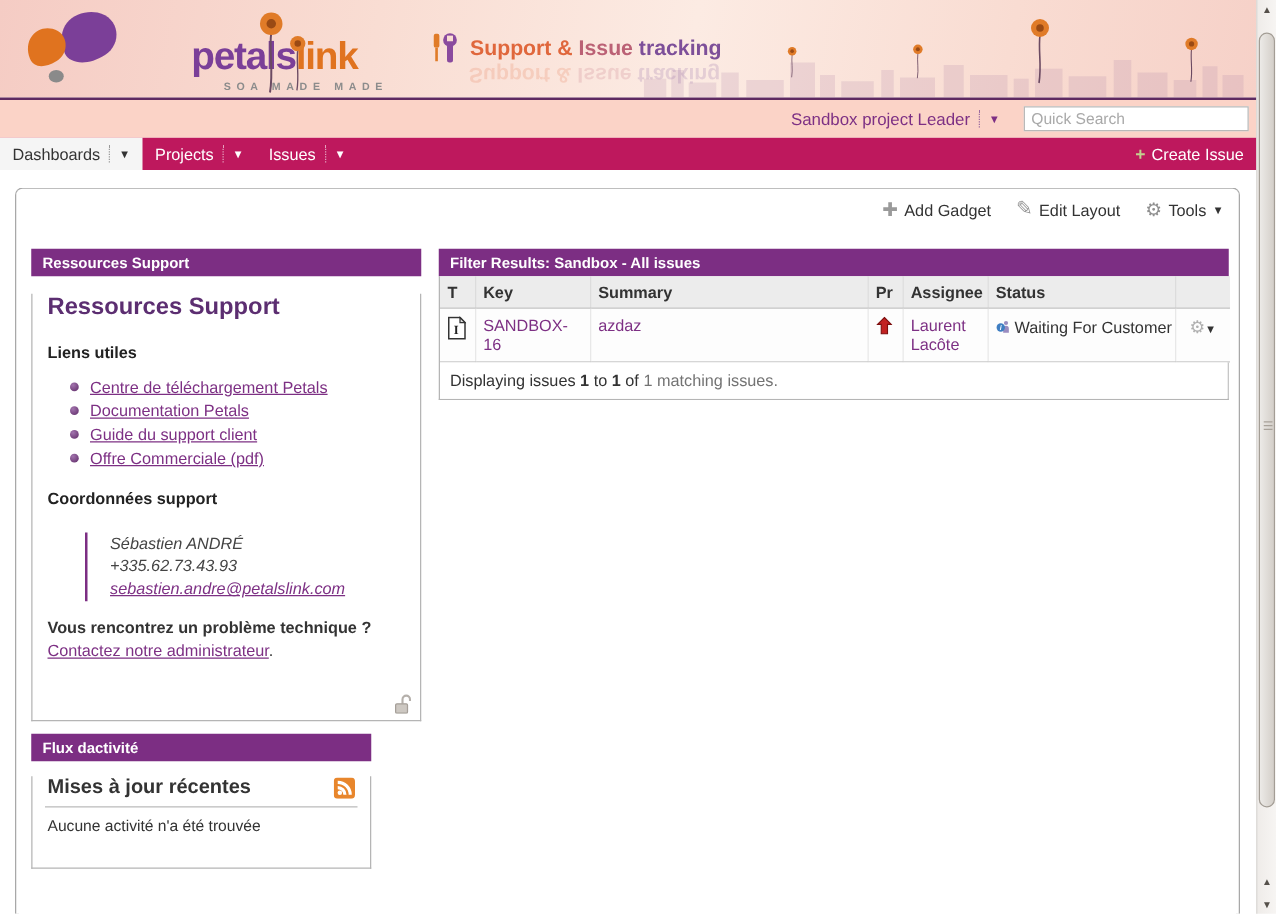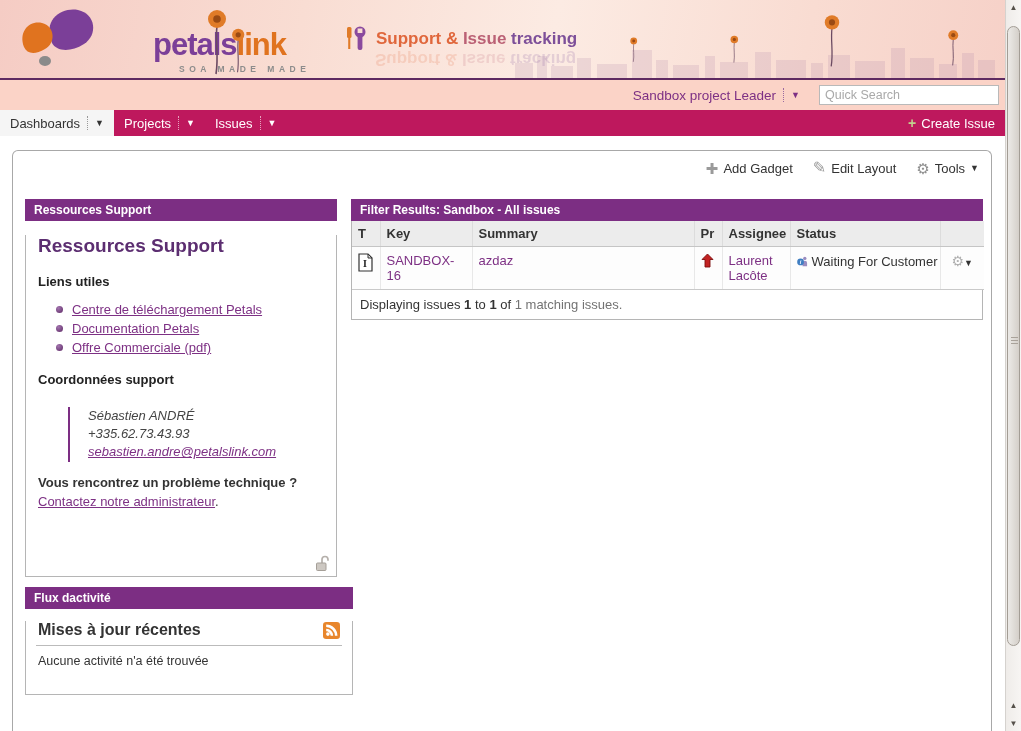--- a/index.html
+++ b/index.html
@@ -47,21 +47,21 @@
   .toolbar { position:absolute; top:9px; right:12px; display:flex; align-items:center; gap:20px;
     font-size:13px; color:#333; }
   .tool { display:flex; align-items:center; gap:5px; cursor:pointer; }
   .icon-plus { color:#9a9a9a; font-size:15px; line-height:1; }
   .icon-pencil { color:#999; font-size:16px; line-height:1; }
   .icon-gear { color:#8f8f8f; font-size:15px; line-height:1; }
   .caret-dark { font-size:9px; color:#333; }
 
   .gadget { position:absolute; }
   .g-res   { left:12px;  top:48px;  width:312px; }
-  .g-flux  { left:12px;  top:436px; width:328px; }
+  .g-flux  { left:12px;  top:436px; width:272px; }
   .g-filter{ left:338px; top:48px;  width:632px; }
   .g-header { background:#7c2e83; color:#fff; font-size:12px; font-weight:bold; padding:4px 9px; }
   .g-body { background:#fff; border:1px solid #b5b5b5; border-top:none; position:relative; }
   .g-res .g-body { height:342px; padding:0 12px; }
   .g-flux .g-body { height:74px; padding:0 10px; }
 
   a, .link { color:#7d3084; text-decoration:underline; cursor:pointer; }
   .res-title { margin-top:14px; font-size:19px; color:#5c2e71; font-weight:bold; }
   .res-h3 { margin-top:17px; font-size:13px; color:#222; font-weight:bold; }
   .res-links { margin:13px 0 0 18px; list-style:none; }
@@ -254,20 +254,24 @@
         <div class="res-title">Ressources Support</div>
         <div class="res-h3">Liens utiles</div>
         <ul class="res-links">
           <li>
               <span class="bullet"></span>
               <a>Centre de téléchargement Petals</a>
             </li>
           <li>
               <span class="bullet"></span>
               <a>Documentation Petals</a>
+            </li>
+          <li>
+              <span class="bullet"></span>
+              <a>Guide du support client</a>
             </li>
           <li>
               <span class="bullet"></span>
               <a>Offre Commerciale (pdf)</a>
             </li>
         </ul>
         <div class="res-h3">Coordonnées support</div>
         <div class="res-quote">
           <div>Sébastien ANDRÉ</div>
           <div>+335.62.73.43.93</div>

